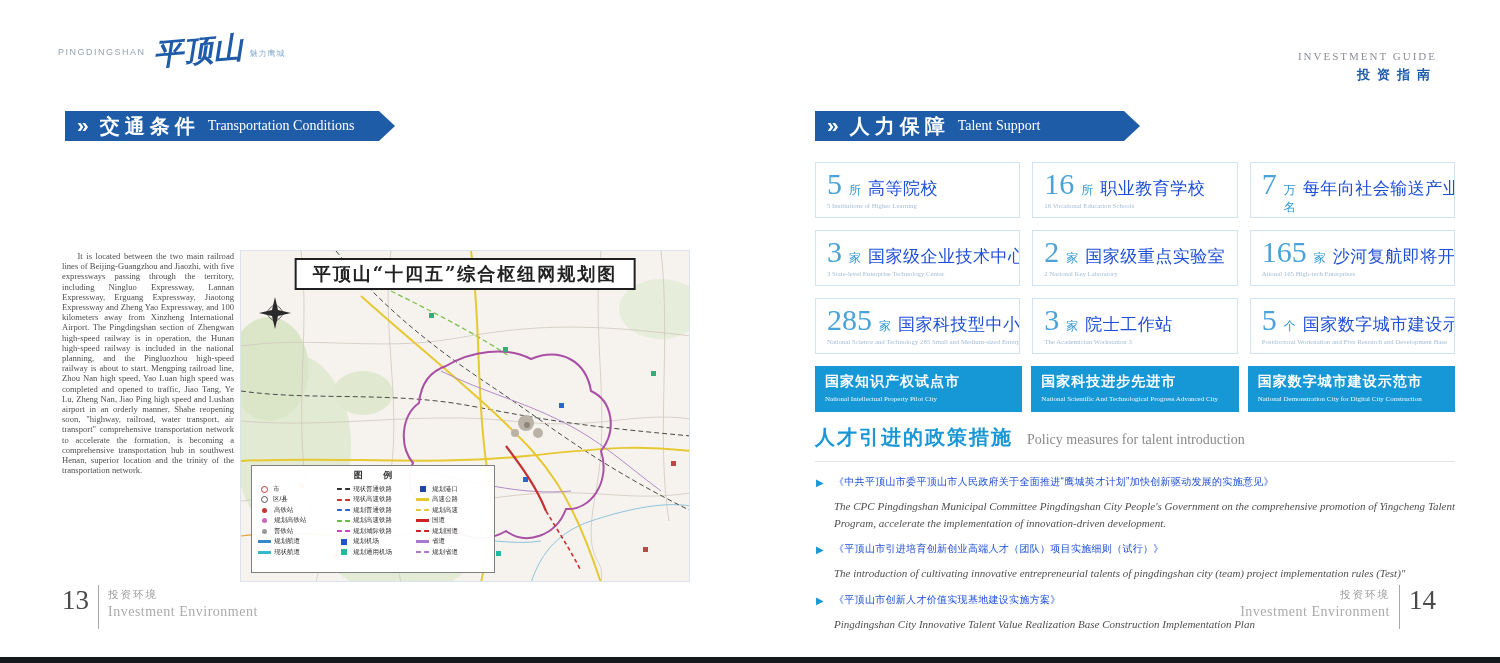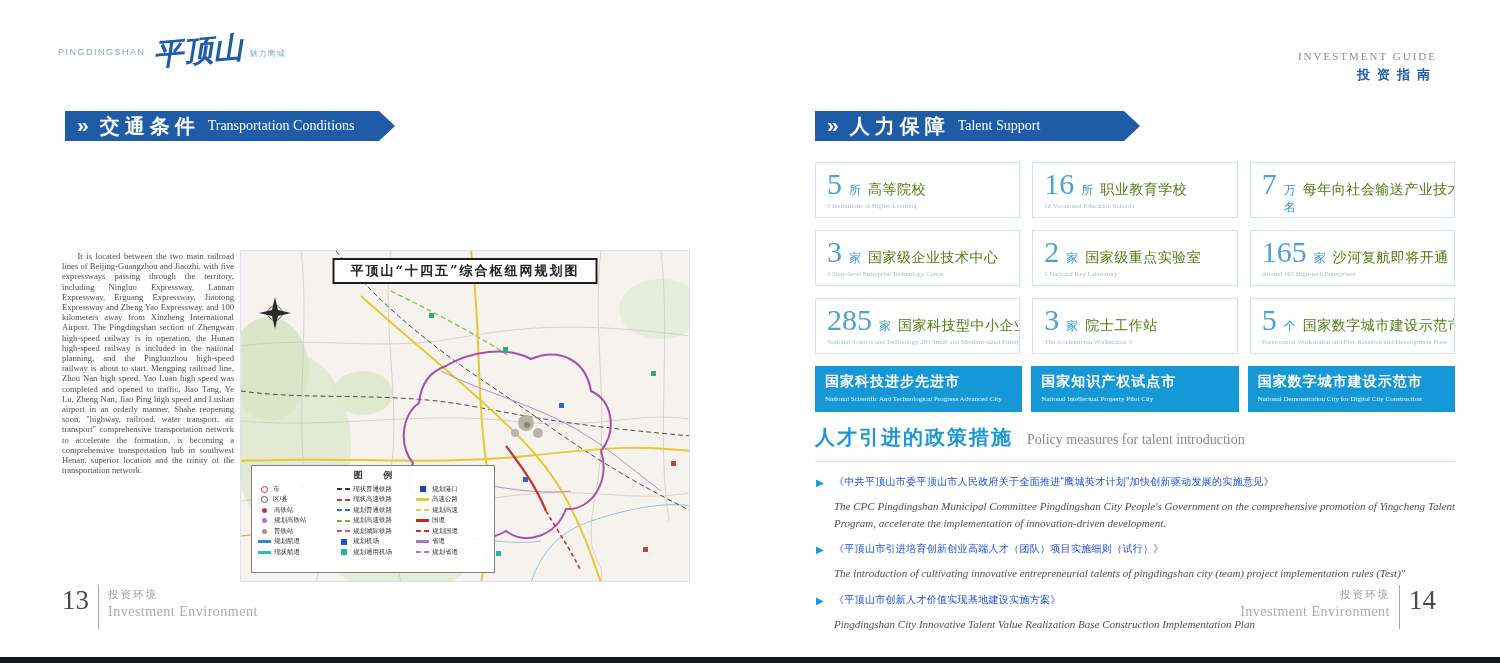--- a/index.html
+++ b/index.html
@@ -31,21 +31,21 @@
   .intro-zh{position:absolute;left:62px;top:154px;width:660px;font-size:12.5px;color:#6b6b6b;
             line-height:24px;text-align:justify;text-indent:2em;margin:0;}
   .intro-en{position:absolute;left:62px;top:251px;width:172px;font-family:"Liberation Serif",serif;
             font-size:8.6px;color:#4d4d4d;line-height:10.2px;text-align:justify;text-indent:1.8em;margin:0;}
 
   
   .map-panel{position:absolute;left:240px;top:250px;width:450px;height:332px;background:#f6f3ee;
              border:1px solid #d9e4ef;box-sizing:border-box;overflow:hidden;}
   .map-panel svg{position:absolute;inset:0;}
   .map-title{position:absolute;top:7px;left:50%;transform:translateX(-50%);background:#fff;
-             border:2px solid #1f1f1f;padding:2px 16px;font-family:"DejaVu Serif",serif;font-size:13px;
+             border:2px solid #1f1f1f;padding:2px 16px;font-family:"DejaVu Serif",serif;font-size:18px;
              font-weight:bold;letter-spacing:2px;white-space:nowrap;color:#222;}
   .legend{position:absolute;left:10px;bottom:8px;width:244px;background:rgba(255,255,255,.96);
           border:1px solid #808080;padding:3px 6px 16px 6px;box-sizing:border-box;}
   .legend-title{text-align:center;font-size:9px;font-weight:bold;letter-spacing:9px;color:#333;
                 margin-bottom:3px;text-indent:9px;}
   .legend-cols{display:flex;gap:7px;}
   .legend-col{flex:1;display:flex;flex-direction:column;gap:2.5px;}
   .legend-item{display:flex;align-items:center;gap:3px;height:8px;}
   .sw{flex:0 0 auto;display:inline-block;}
   .sw[data-shape="line"]{width:13px;height:3px;background:currentColor;}
@@ -67,21 +67,21 @@
   .f-en{font-family:"Liberation Serif",serif;font-size:14px;color:#ababab;letter-spacing:.5px;margin-top:2px;}
 
   
   .stats{position:absolute;left:815px;top:162px;width:640px;display:grid;
          grid-template-columns:repeat(3,1fr);gap:12px;}
   .stat-box{border:1px solid #cfe3f3;background:#fff;height:56px;padding:5px 11px;box-sizing:border-box;
             overflow:hidden;}
   .stat-top{display:flex;align-items:baseline;gap:7px;}
   .stat-num{font-family:"Liberation Serif",serif;font-size:30px;color:#4aa3d8;line-height:1.05;}
   .stat-unit{font-size:12px;color:#2e96d4;}
-  .stat-zh{font-size:14px;color:#4d7c0f;letter-spacing:.5px;white-space:nowrap;}
+  .stat-zh{font-size:17px;color:#1d4ed8;letter-spacing:.5px;white-space:nowrap;}
   .stat-en{font-family:"Liberation Serif",serif;font-size:6.8px;color:#a4bdd4;margin-top:2px;white-space:nowrap;}
 
   
   .city-banners{position:absolute;left:815px;top:366px;width:640px;display:grid;
                 grid-template-columns:repeat(3,1fr);gap:9px;}
   .city-banner{background:#1798d6;color:#fff;height:46px;padding:7px 10px;box-sizing:border-box;overflow:hidden;}
   .cb-zh{font-size:14px;font-weight:bold;letter-spacing:1px;white-space:nowrap;}
   .cb-en{font-family:"Liberation Serif",serif;font-size:7px;margin-top:4px;white-space:nowrap;opacity:.95;}
 
   
@@ -373,26 +373,26 @@
         <span class="stat-unit">个</span>
         <span class="stat-zh">国家数字城市建设示范市</span>
       </div>
       <div class="stat-en">Postdoctoral Workstation and Five Research and Development Base</div>
     </div>
     </div>
 
   <div class="city-banners">
 
   <div class="city-banner">
+      <div class="cb-zh">国家知识产权试点市</div>
+      <div class="cb-en">National Intellectual Property Pilot City</div>
+    </div>
+      <div class="city-banner">
       <div class="cb-zh">国家科技进步先进市</div>
       <div class="cb-en">National Scientific And Technological Progress Advanced City</div>
-    </div>
-      <div class="city-banner">
-      <div class="cb-zh">国家知识产权试点市</div>
-      <div class="cb-en">National Intellectual Property Pilot City</div>
     </div>
       <div class="city-banner">
       <div class="cb-zh">国家数字城市建设示范市</div>
       <div class="cb-en">National Demonstration City for Digital City Construction</div>
     </div>
     </div>
 
   <div class="policy">
     <div class="policy-head">
       <span class="policy-zh">人才引进的政策措施</span>

